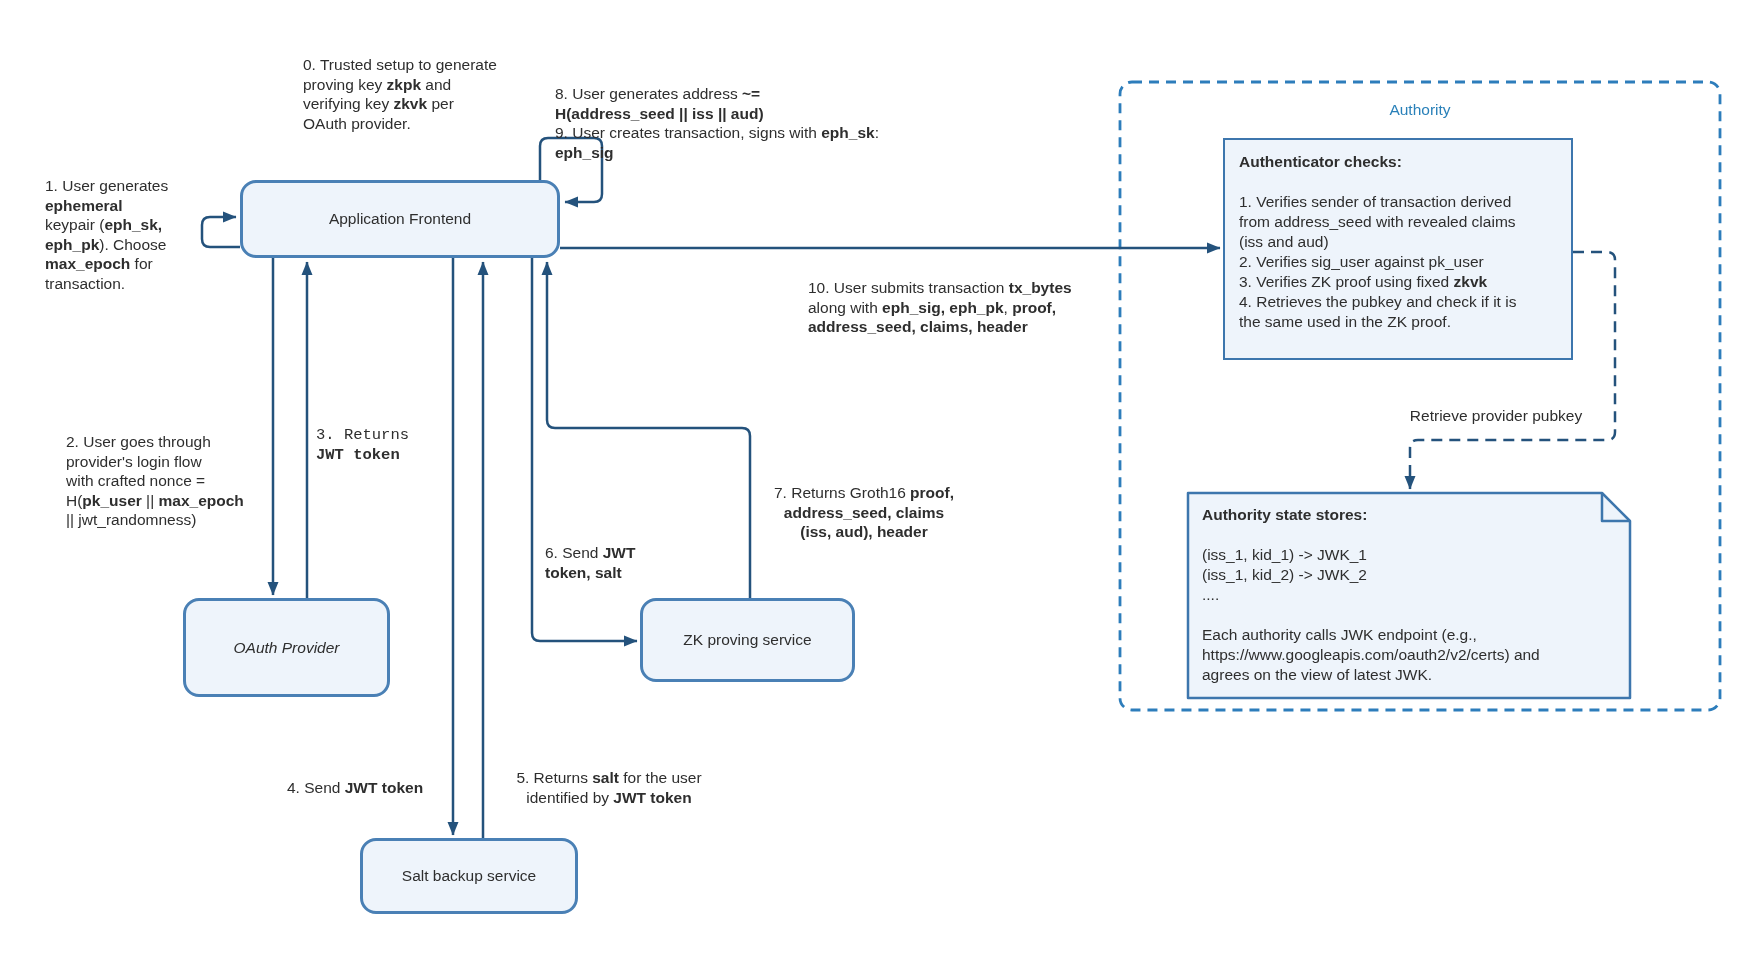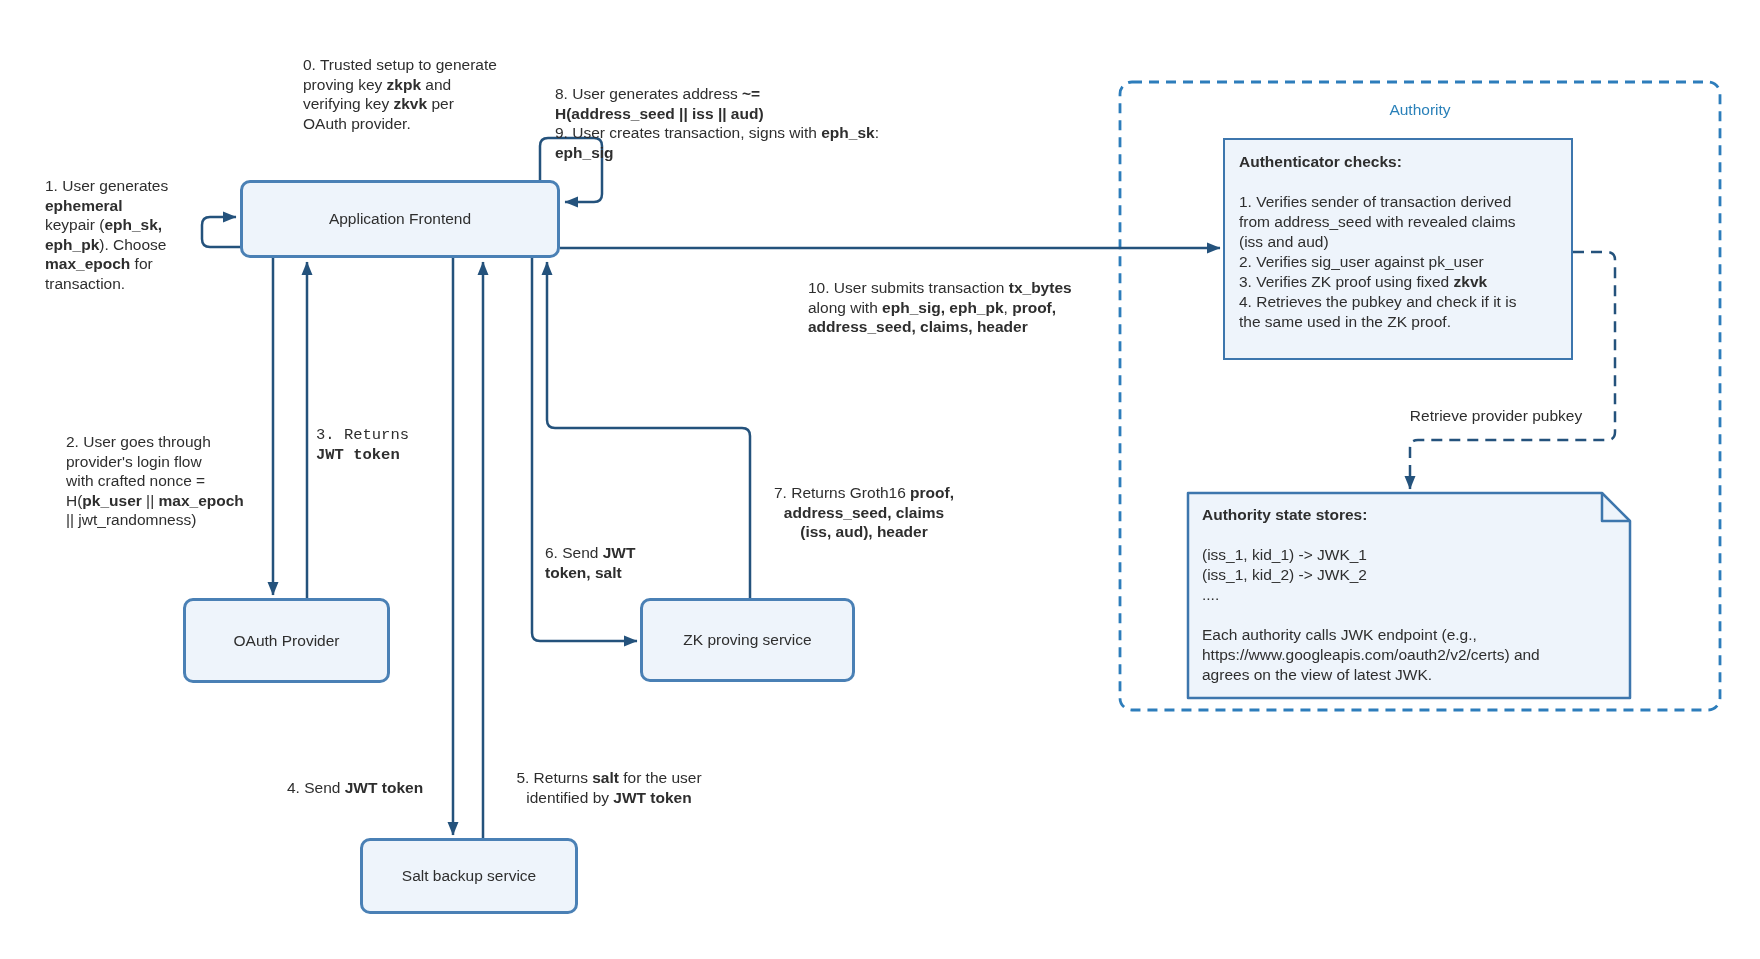--- a/index.html
+++ b/index.html
@@ -10,21 +10,21 @@
   #canvas{position:relative;width:1760px;height:959px;background:#ffffff;overflow:hidden;
           font-family:"Liberation Sans", sans-serif;color:var(--ink);}
   svg.layer{position:absolute;left:0;top:0;width:1760px;height:959px;pointer-events:none;}
   .arrow{stroke:var(--arrow);stroke-width:2.5;fill:none;stroke-linejoin:round;}
   .dashed{stroke-dasharray:11 7;}
   .container-rect{stroke:var(--authority-blue);stroke-width:2.8;fill:none;stroke-dasharray:10 7;}
   .note-shape{fill:var(--box-fill);stroke:var(--panel-border);stroke-width:2.5;stroke-linejoin:round;}
   .note-flap{fill:none;stroke:var(--panel-border);stroke-width:2.5;stroke-linejoin:round;}
   .ahp{fill:var(--arrow);}
   .box{position:absolute;box-sizing:border-box;background:var(--box-fill);
-       border:3px solid var(--box-border);border-radius:10px;display:flex;align-items:center;
+       border:3px solid var(--box-border);border-radius:16px;display:flex;align-items:center;
        justify-content:center;font-size:15.5px;text-align:center;}
   .panel{position:absolute;box-sizing:border-box;background:var(--box-fill);
        border:2.5px solid var(--panel-border);border-radius:0;padding:12px 14px;
        font-size:15.5px;line-height:20px;white-space:pre-wrap;}
   .lbl{position:absolute;font-size:15.5px;line-height:19.5px;white-space:pre-wrap;}
   .notetext{position:absolute;box-sizing:border-box;padding:12px 14px;font-size:15.5px;
        line-height:20px;white-space:pre-wrap;}
   .center{text-align:center;}
   .right{text-align:center;}
   .authority-title{position:absolute;font-size:15.5px;color:var(--authority-title);}
@@ -64,21 +64,21 @@
     <path class="arrow" marker-end="url(#ah)" d="M750,598 L750,436 Q750,428 742,428 L555,428 Q547,428 547,420 L547,262"></path>
 
     <path class="arrow" marker-end="url(#ah)" d="M560,248 L1220,248"></path>
 
     <path class="arrow dashed" marker-end="url(#ah)" d="M1573,252 L1607,252 Q1615,252 1615,260 L1615,432 Q1615,440 1607,440 L1418,440 Q1410,440 1410,448 L1410,489"></path>
   </svg>
 
   <div class="box" style="left:240px;top:180px;width:320px;height:78px;">
     <span>Application Frontend</span>
   </div>
-  <div class="box" style="left:183px;top:598px;width:207px;height:85px;">
+  <div class="box" style="left:183px;top:598px;width:207px;height:99px;font-style:italic;">
     <span>OAuth Provider</span>
   </div>
   <div class="box" style="left:640px;top:598px;width:215px;height:84px;">
     <span>ZK proving service</span>
   </div>
   <div class="box" style="left:360px;top:838px;width:218px;height:76px;">
     <span>Salt backup service</span>
   </div>
 
   <div class="authority-title center" style="left:1120px;top:101px;width:600px;">Authority</div>

